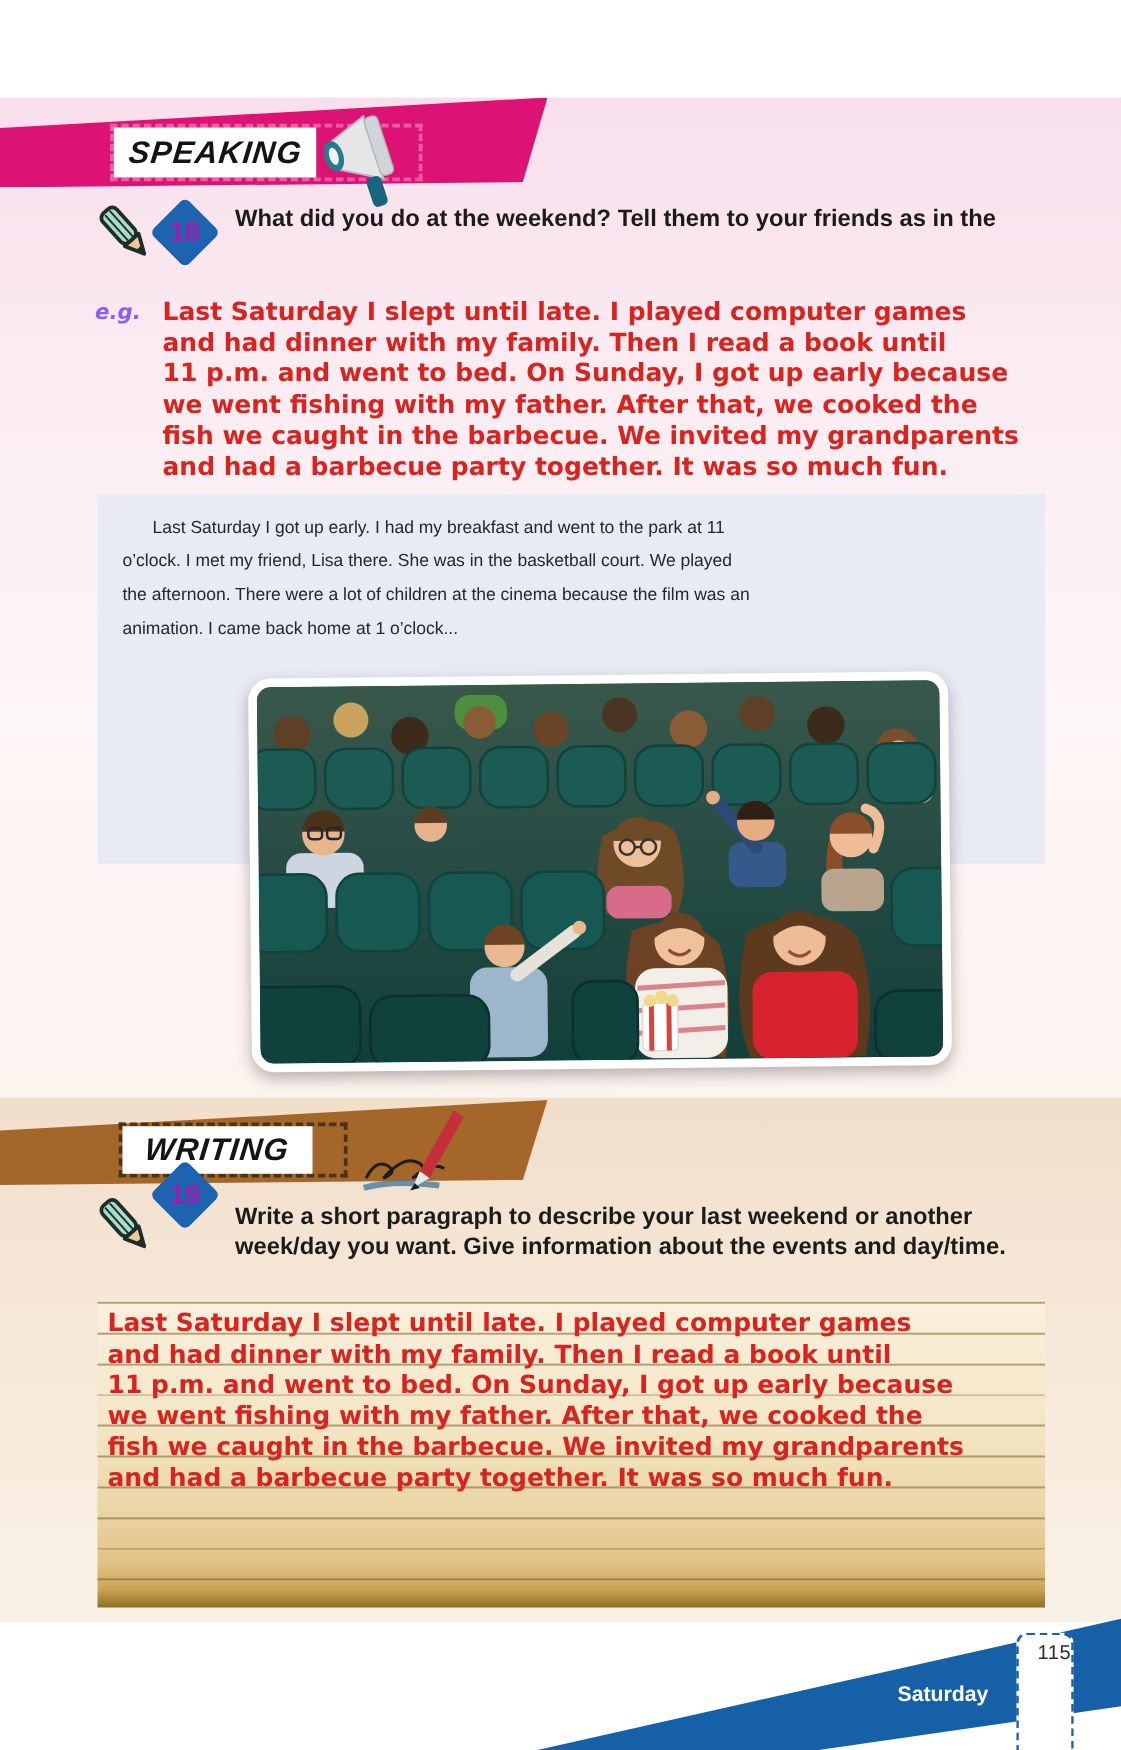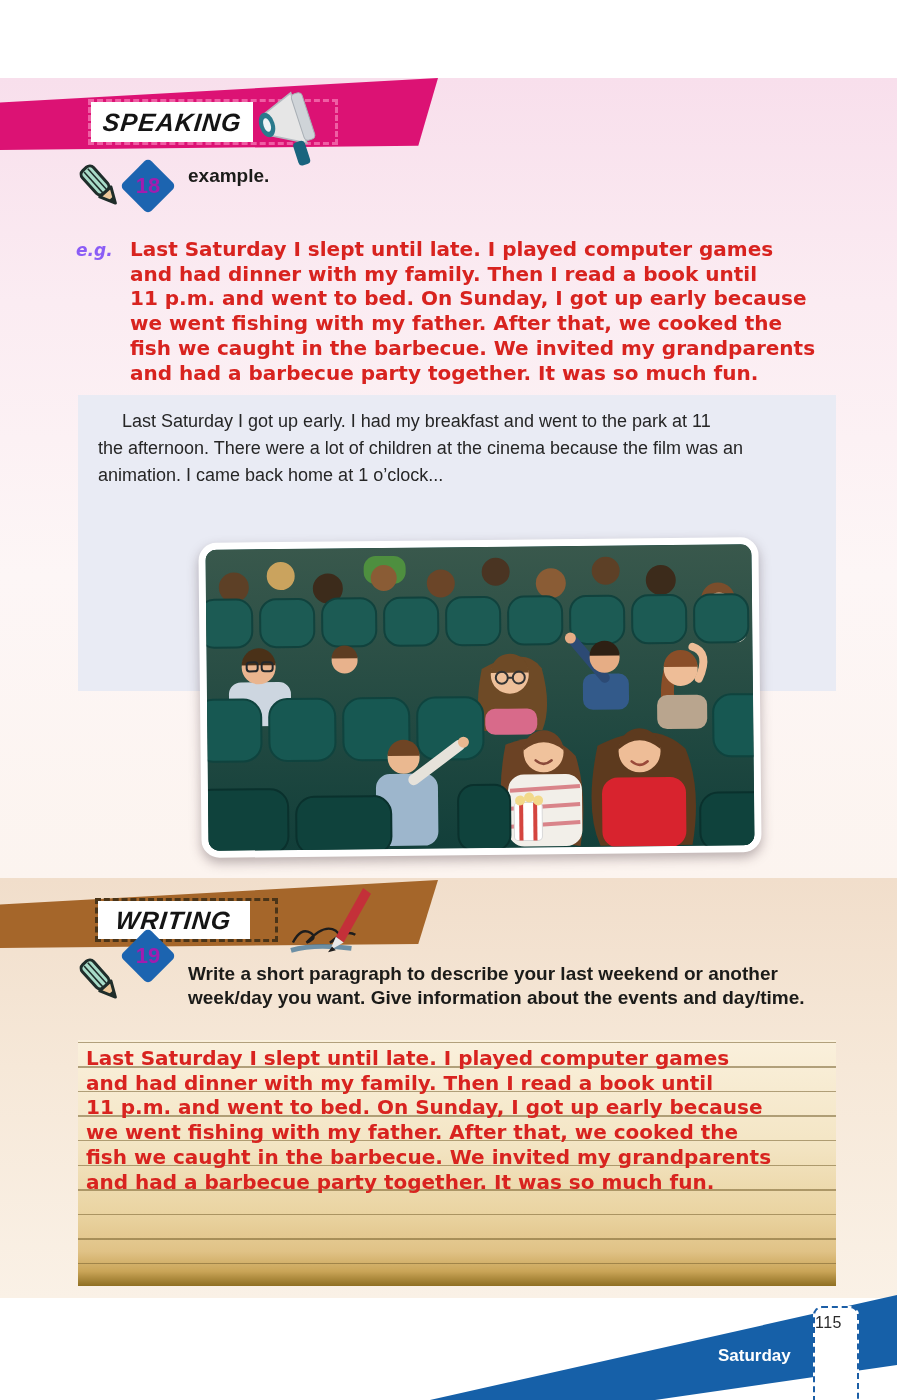--- a/index.html
+++ b/index.html
@@ -36,21 +36,21 @@
   .instr-19{left:188px;top:962px;}
 
   .eg-label{position:absolute;left:76px;top:240px;font-style:italic;font-weight:700;font-size:17px;
     color:#8b5cf6;font-family:"DejaVu Sans",sans-serif;}
   .red-block{position:absolute;left:130px;top:237px;}
   .red-block div{white-space:nowrap;font-family:"DejaVu Sans",sans-serif;font-weight:700;
     font-size:20px;line-height:24.7px;color:#d8231f;}
 
   .answer-box{position:absolute;left:78px;top:395px;width:758px;height:296px;background:#e9ebf4;}
   .answer-text{position:absolute;left:98px;top:408px;}
-  .answer-text div{white-space:nowrap;font-size:18px;line-height:27px;color:#262626;}
+  .answer-text div{white-space:nowrap;font-size:14px;line-height:27px;color:#262626;}
   .answer-text div:first-child{text-indent:24px;}
 
   
   .photo{position:absolute;left:200px;top:540px;width:546px;height:301px;background:#10403a;
     border:7px solid #ffffff;border-radius:18px;box-shadow:0 5px 12px rgba(60,40,50,.35);
     transform:rotate(-.6deg);overflow:hidden;}
   .photo svg{display:block;width:100%;height:100%;}
 
   
   .sec-writing{position:absolute;left:0;top:878px;width:897px;height:420px;
@@ -68,21 +68,21 @@
     background-position:0 3px,0 0;}
   .paper-text{position:absolute;left:8px;top:6px;}
   .paper-text div{white-space:nowrap;font-family:"DejaVu Sans",sans-serif;font-weight:700;
     font-size:20px;line-height:24.7px;color:#d8231f;}
 
   
   .footer-band{position:absolute;left:0;top:1285px;width:897px;height:115px;}
   .brand{position:absolute;left:718px;top:1346px;color:#ffffff;font-weight:700;font-size:17px;}
   .page-tab{position:absolute;left:813px;top:1306px;width:46px;height:94px;background:#ffffff;
     box-sizing:border-box;border:2px dashed #1b5ea6;border-bottom:none;border-radius:9px 9px 0 0;
-    text-align:left;z-index:5;}
+    text-align:right;z-index:5;}
   .page-num{display:inline-block;margin-top:6px;font-size:16px;color:#2b2b2b;letter-spacing:.5px;}
 </style>
 </head>
 <body>
 
 <div class="page">
 
   <div class="sec-speaking"></div>
 
   <div class="banner-pink"></div>
@@ -107,36 +107,37 @@
       <line x1="26.5" y1="5" x2="26.5" y2="33" stroke="#1f2d2a" stroke-width="1.5"></line>
       <polygon points="16.5,34 31.5,34 24,49" fill="#edc89a" stroke="#1f2d2a" stroke-width="3" stroke-linejoin="round"></polygon>
       <polygon points="21,42.5 27,42.5 24,49" fill="#1f2d2a"></polygon>
     </g>
   </svg>
   <div class="diamond diamond-18">
     <div class="dm"></div>
     <div class="num">18</div>
   </div>
   <div class="instr instr-18">
-    <div>example.</div>
+    <div>What did you do at the weekend? Tell them to your friends as in the</div>
   </div>
 
   <div class="eg-label">e.g.</div>
   <div class="red-block">
     <div>Last Saturday I slept until late. I played computer games</div>
     <div>and had dinner with my family. Then I read a book until</div>
     <div>11 p.m. and went to bed. On Sunday, I got up early because</div>
     <div>we went fishing with my father. After that, we cooked the</div>
     <div>fish we caught in the barbecue. We invited my grandparents</div>
     <div>and had a barbecue party together. It was so much fun.</div>
   </div>
 
   <div class="answer-box"></div>
   <div class="answer-text">
     <div>Last Saturday I got up early. I had my breakfast and went to the park at 11</div>
+    <div>o’clock. I met my friend, Lisa there. She was in the basketball court. We played</div>
     <div>the afternoon. There were a lot of children at the cinema because the film was an</div>
     <div>animation. I came back home at 1 o’clock...</div>
   </div>
 
   <div class="photo">
     <svg viewBox="0 0 546 301" preserveAspectRatio="none">
       <defs>
         <linearGradient id="cbg" x1="0" y1="0" x2="0" y2="1">
           <stop offset="0" stop-color="#39584c"></stop>
             <stop offset="1" stop-color="#123f3a"></stop>

